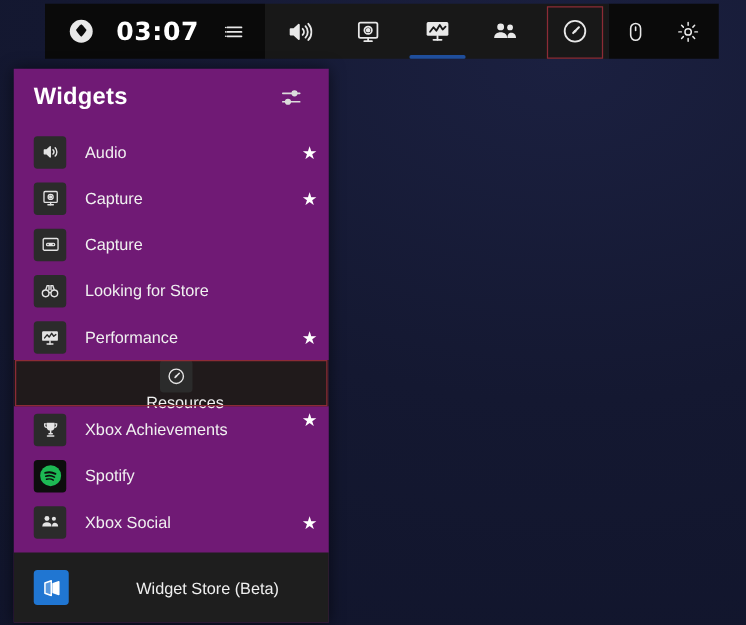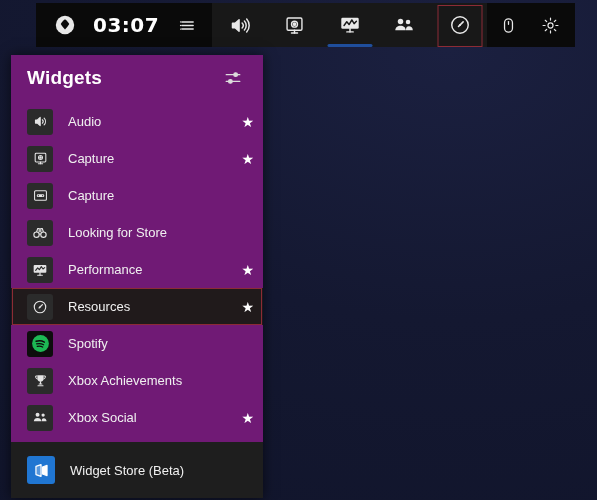--- a/index.html
+++ b/index.html
@@ -113,20 +113,21 @@
   .widget-row {
     position: relative;
     height: 37px;
     display: flex;
     align-items: center;
     padding: 0 9px 0 16px;
     cursor: pointer;
   }
   .widget-row.highlighted {
     background: #201a1b;
+    flex-direction: column;
   }
   .widget-row.highlighted::after {
     content: "";
     position: absolute;
     left: 1px; right: 1px; top: 0; bottom: 0;
     border: 1.5px solid #8c2b36;
     pointer-events: none;
   }
   .w-icon {
     width: 26px; height: 26px;
@@ -160,20 +161,21 @@
     display: flex;
     align-items: center;
   }
   #store-row {
     display: flex;
     align-items: center;
     padding: 0 16px;
     width: 100%;
     height: 100%;
     cursor: pointer;
+    gap: 39px;
   }
   #store-row .w-icon { width: 28px; height: 28px; flex: 0 0 28px; }
 </style>
 </head>
 <body>
 
 <div id="game-bar">
 
   <div class="bar-seg" id="seg-left">
     <div class="bar-icon">
@@ -363,43 +365,43 @@
           <circle cx="12" cy="12" r="8.6"></circle>
           <line x1="15.6" y1="8.4" x2="10.6" y2="13.4" stroke-linecap="round" stroke-width="1.9"></line>
           <circle cx="12" cy="12" r="1.1" fill="currentColor" stroke="none"></circle>
         </svg>
       </span>
       <span class="w-label">Resources</span>
       <span class="w-star">★</span>
     </div>
 
     <div class="widget-row">
+      <span class="w-icon">
+        <svg width="15" height="15" viewBox="0 0 24 24" fill="none" stroke="currentColor" stroke-width="1.6">
+          <path d="M7 3.5h10v5.2a5 5 0 01-10 0z" fill="currentColor" stroke="none"></path>
+          <path d="M7 4.8H4.3v1.6A3.4 3.4 0 007.2 9.7M17 4.8h2.7v1.6a3.4 3.4 0 01-2.9 3.3"></path>
+          <line x1="12" y1="13.8" x2="12" y2="17.2" stroke-width="1.9" stroke-linecap="round"></line>
+          <line x1="8" y1="20.4" x2="16" y2="20.4" stroke-width="1.9" stroke-linecap="round"></line>
+          <line x1="9.8" y1="17.6" x2="14.2" y2="17.6" stroke-width="1.7" stroke-linecap="round"></line>
+        </svg>
+      </span>
+      <span class="w-label">Xbox Achievements</span>
+      <span class="w-star hidden">★</span>
+    </div>
+
+    <div class="widget-row">
       <span class="w-icon spotify">
         <svg width="21" height="21" viewBox="0 0 24 24">
           <circle cx="12" cy="12" r="9.6" fill="#1db954"></circle>
           <path d="M7 9.5c3.2-1 6.6-.7 9.4.9" stroke="#0d0d0d" stroke-width="1.7" fill="none" stroke-linecap="round"></path>
           <path d="M7.6 12.5c2.7-.8 5.5-.5 7.9.9" stroke="#0d0d0d" stroke-width="1.5" fill="none" stroke-linecap="round"></path>
           <path d="M8.2 15.3c2.2-.6 4.4-.4 6.3.8" stroke="#0d0d0d" stroke-width="1.3" fill="none" stroke-linecap="round"></path>
         </svg>
       </span>
       <span class="w-label">Spotify</span>
-      <span class="w-star hidden">★</span>
-    </div>
-
-    <div class="widget-row">
-      <span class="w-icon">
-        <svg width="15" height="15" viewBox="0 0 24 24" fill="none" stroke="currentColor" stroke-width="1.6">
-          <path d="M7 3.5h10v5.2a5 5 0 01-10 0z" fill="currentColor" stroke="none"></path>
-          <path d="M7 4.8H4.3v1.6A3.4 3.4 0 007.2 9.7M17 4.8h2.7v1.6a3.4 3.4 0 01-2.9 3.3"></path>
-          <line x1="12" y1="13.8" x2="12" y2="17.2" stroke-width="1.9" stroke-linecap="round"></line>
-          <line x1="8" y1="20.4" x2="16" y2="20.4" stroke-width="1.9" stroke-linecap="round"></line>
-          <line x1="9.8" y1="17.6" x2="14.2" y2="17.6" stroke-width="1.7" stroke-linecap="round"></line>
-        </svg>
-      </span>
-      <span class="w-label">Xbox Achievements</span>
       <span class="w-star hidden">★</span>
     </div>
 
     <div class="widget-row">
       <span class="w-icon">
         <svg width="17" height="17" viewBox="0 0 26 24" fill="currentColor">
           <circle cx="8.5" cy="7.8" r="3"></circle>
           <circle cx="17" cy="8.2" r="2.5"></circle>
           <path d="M2.8 17.6c0-3.2 2.5-5 5.7-5s5.7 1.8 5.7 5z"></path>
           <path d="M14.7 17.6c0-2.8 1.1-4.4 3.3-4.4 2.3 0 4.2 1.5 4.2 4.4z"></path>

